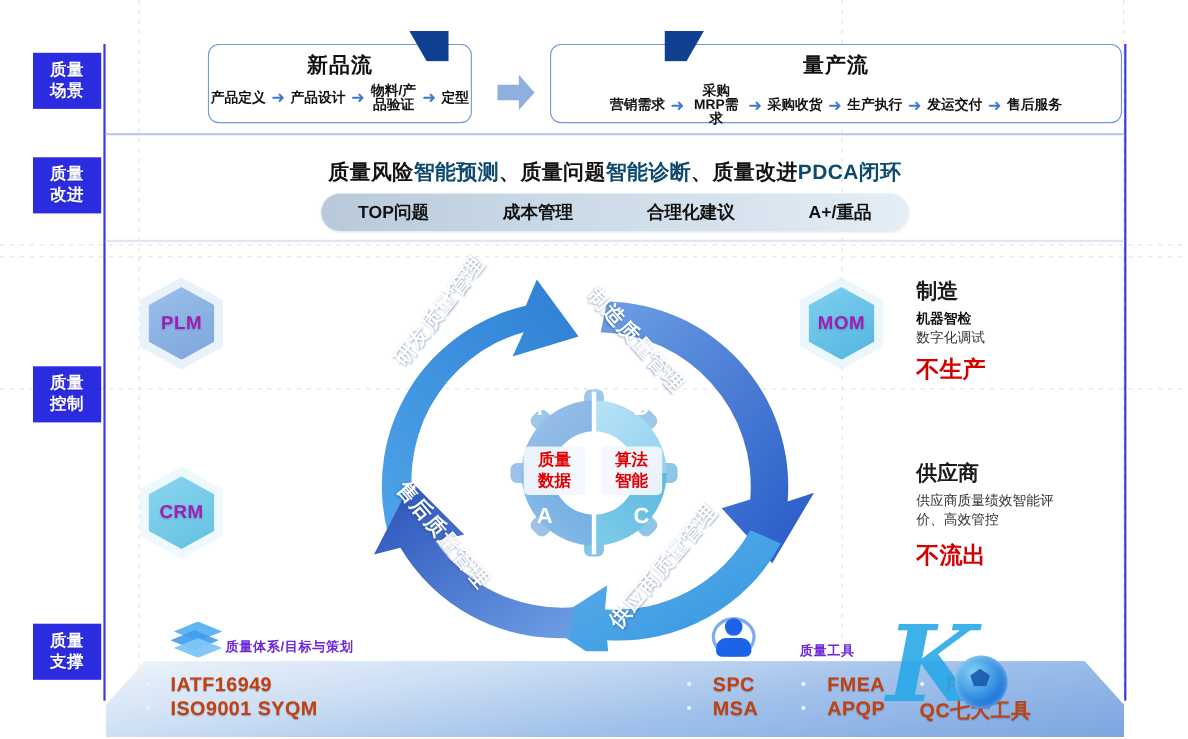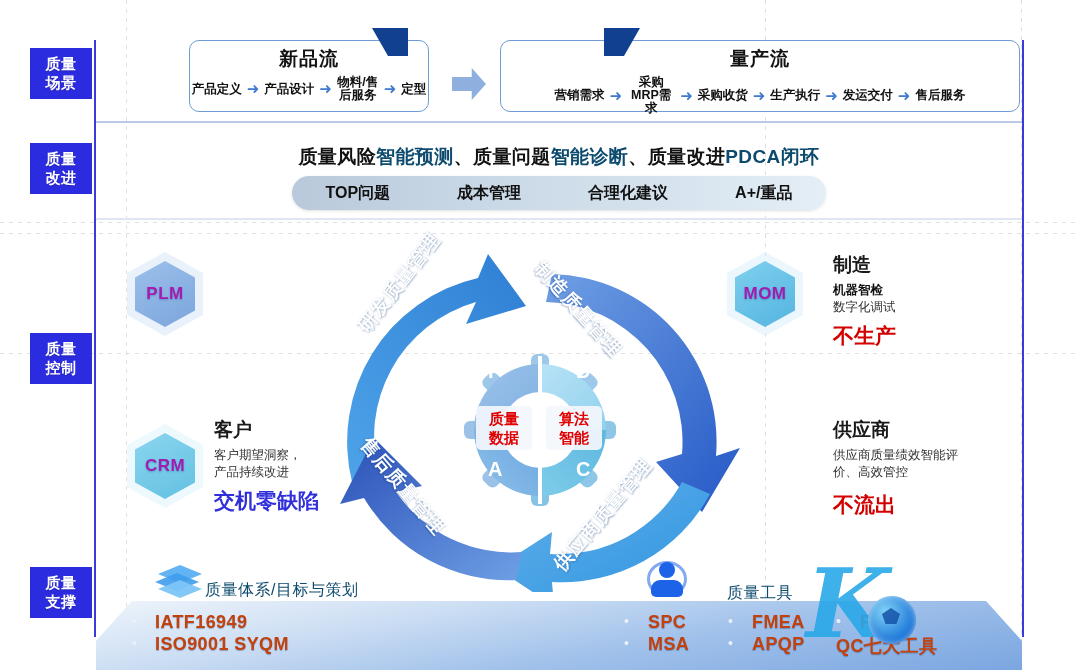--- a/index.html
+++ b/index.html
@@ -119,21 +119,21 @@
     display:flex;flex-direction:column;align-items:center;justify-content:center;
     color:#e00000;font-weight:bold;font-size:15px;line-height:19px;
   }
 
   
   .bottom-band{
     position:absolute;left:96px;top:601px;width:926px;height:69px;
     background:linear-gradient(170deg,#eef4fb 0%,#cfe0f4 28%,#9fc0ea 62%,#7ba6e0 100%);
     clip-path:polygon(36px 0,890px 0,926px 40px,926px 69px,0 69px,0 40px);
   }
-  .bt-h{position:absolute;font-weight:normal;font-size:16px;color:#0c4a6e;letter-spacing:.5px;}
+  .bt-h{position:absolute;font-weight:bold;font-size:12px;color:#6d28d9;letter-spacing:.5px;}
   .bt-li{position:absolute;font-weight:bold;font-size:18px;color:#c2410c;letter-spacing:.4px;text-shadow:0 1px 1px rgba(20,60,130,.35);}
   .bt-dot{position:absolute;color:#e8f0fb;font-size:14px;}
 
   .stack-icon{position:absolute;width:50px;height:34px;}
   .stack-l{position:absolute;width:44px;height:18px;background:#57a8f0;
     clip-path:polygon(50% 0,100% 50%,50% 100%,0 50%);}
 
   .people-icon{position:absolute;width:40px;height:36px;}
   .people-head{position:absolute;left:12px;top:0;width:16px;height:16px;border-radius:50%;background:#1d63e8;}
   .people-body{position:absolute;left:4px;top:18px;width:32px;height:17px;border-radius:9px 9px 5px 5px;background:#1d63e8;}
@@ -187,21 +187,21 @@
     <div class="banner-tail r"></div>
   </div>
 
   <div class="flowbox" style="left:189px;top:40px;width:240px;height:72px;">
     <div class="flow-title" style="top:5px;">新品流</div>
     <div class="flow-steps" style="top:35px;">
       <span class="step">产品定义</span>
       <span class="arr">➜</span>
       <span class="step">产品设计</span>
       <span class="arr">➜</span>
-      <span class="step two">物料/售后服务</span>
+      <span class="step two">物料/产品验证</span>
       <span class="arr">➜</span>
       <span class="step">定型</span>
     </div>
   </div>
 
   <div class="bigarrow"></div>
 
   <div class="flowbox" style="left:500px;top:40px;width:520px;height:72px;">
     <div class="flow-title" style="top:5px;">量产流</div>
     <div class="flow-steps" style="top:35px;">
@@ -249,26 +249,20 @@
 
 
 
   <div class="blk" style="left:833px;top:252px;width:180px;">
     <div class="h">制造</div>
     <div class="s b">机器智检</div>
     <div class="s">数字化调试</div>
     <div class="slogan red">不生产</div>
   </div>
 
-  <div class="blk" style="left:214px;top:417px;width:155px;">
-    <div class="h">客户</div>
-    <div class="s">客户期望洞察，</div>
-    <div class="s">产品持续改进</div>
-    <div class="slogan blue">交机零缺陷</div>
-  </div>
 
   <div class="blk" style="left:833px;top:417px;width:185px;">
     <div class="h">供应商</div>
     <div class="s">供应商质量绩效智能评</div>
     <div class="s">价、高效管控</div>
     <div class="slogan red" style="margin-top:10px;">不流出</div>
   </div>
 
   <div class="circle-area">
     <svg width="420" height="360" viewBox="0 0 420 360">

